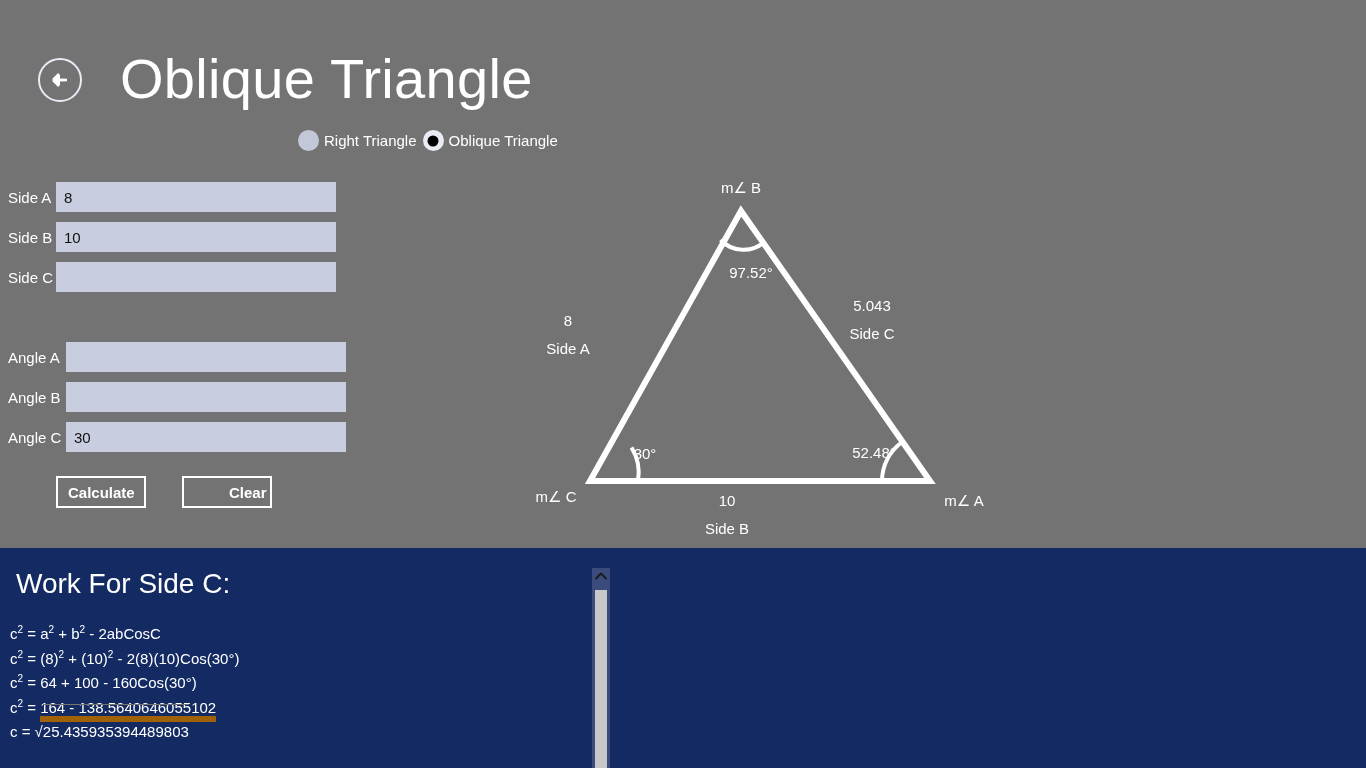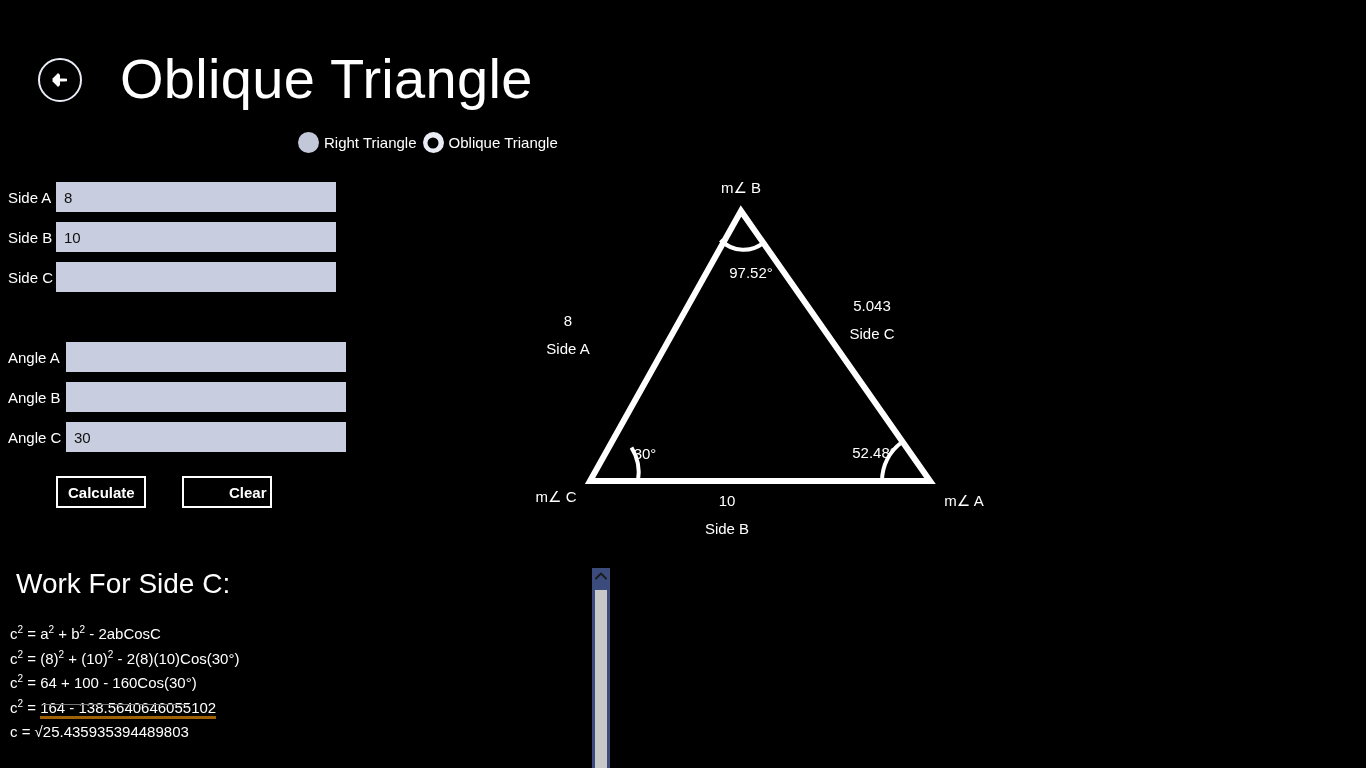--- a/index.html
+++ b/index.html
@@ -8,22 +8,22 @@
     margin: 0; padding: 0;
     width: 1366px; height: 768px;
     overflow: hidden;
     background: #132a63;
     font-family: "Liberation Sans", sans-serif;
     color: #ffffff;
   }
   #app {
     position: relative;
     width: 1366px;
-    height: 768px;
-    background: #000000;
+    height: 548px;
+    background: #737373;
   }
 
   
   .header {
     position: absolute;
     left: 0; top: 0;
     width: 1366px; height: 128px;
   }
   .back-button {
     position: absolute;
@@ -43,23 +43,23 @@
     font-weight: 300;
     letter-spacing: 0.3px;
     color: #ffffff;
     white-space: nowrap;
     line-height: 70px;
   }
 
   
   .radio-row {
     position: absolute;
-    left: 298px; top: 132px;
+    left: 298px; top: 123px;
     display: flex;
-    align-items: flex-start;
+    align-items: flex-end;
     height: 28px;
     font-size: 15px;
   }
   .radio-opt {
     display: flex;
     align-items: center;
     cursor: pointer;
     white-space: nowrap;
   }
   .radio-mark {
@@ -153,21 +153,21 @@
     width: 565px;
     height: 146px;
     overflow: hidden;
     font-size: 15px;
     color: #ffffff;
     line-height: 24.6px;
   }
   .work-line { white-space: nowrap; }
   .work-line sup { font-size: 10px; vertical-align: super; line-height: 0; }
   .work-line .ovl { border-top: 1px solid #737373; padding-top: 18px; }
-  .frac-under { border-bottom: 3px solid #a16207; }
+  .frac-under { border-bottom: 6px solid #a16207; }
 
   
   .scrollbar {
     position: absolute;
     left: 592px; top: 568px;
     width: 18px; height: 200px;
     background: #3a4b7c;
   }
   .sb-up {
     position: absolute;

